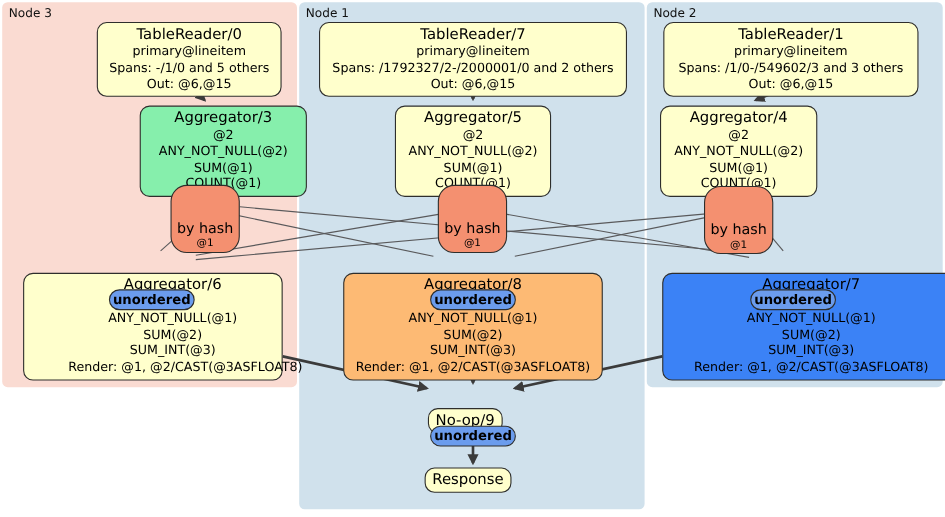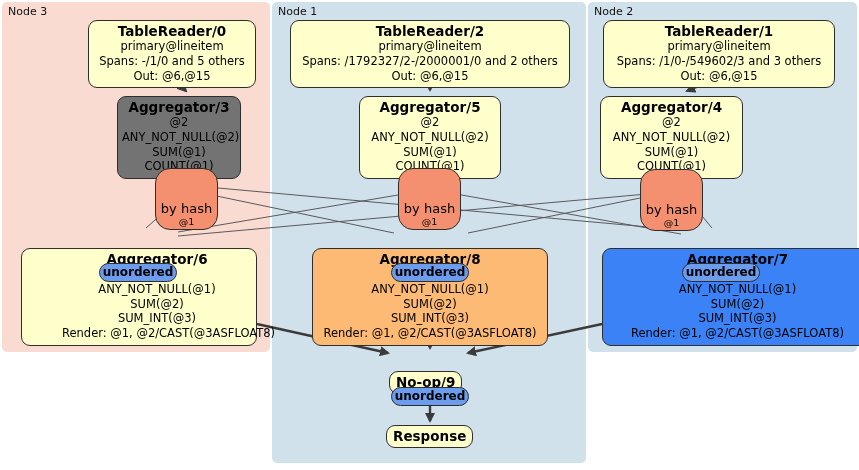--- a/index.html
+++ b/index.html
@@ -8,21 +8,21 @@
 
   .region { position:absolute; border-radius:5px; }
   .region-label { position:absolute; top:3px; left:6px; font-size:11px; color:#111; white-space:nowrap; }
 
   svg.edges { position:absolute; left:0; top:0; width:859px; height:470px; z-index:1; }
   .thin  { stroke:#59595b; stroke-width:1; fill:none; }
   .thick { stroke:#3b3b3b; stroke-width:2.4; fill:none; }
 
   .proc { position:absolute; z-index:2; background:#ffffcc; border:1.5px solid #2e2e2c;
           border-radius:9px; text-align:center; padding:2px 4px 4px; box-sizing:border-box; }
-  .proc-title { font-weight:bold; font-size:13.5px; line-height:16px; white-space:nowrap; }
+  .proc-title { font-weight:normal; font-size:13.5px; line-height:16px; white-space:nowrap; }
   .proc-row   { font-size:11.5px; line-height:14.8px; white-space:nowrap; }
 
   .router { position:absolute; z-index:3; width:63px; background:#f49070; border:1.5px solid #2e2e2c;
             border-radius:15px; text-align:center; padding:1px 0 2px; box-sizing:border-box; }
   .router-label  { font-weight:normal; font-size:13px; line-height:14px;margin-top:32px; }
   .router-detail { font-size:9.5px; line-height:11px; }
 
   .stream { position:absolute; z-index:3; width:78px; height:19px; background:#6b9ced;
             border:1.5px solid #2e2e2c; border-radius:11px; text-align:center;
             font-weight:bold; font-size:12px; line-height:17px; box-sizing:border-box;margin-top:35px; }
@@ -72,21 +72,21 @@
     <line class="thick" marker-end="url(#arrow)" x1="430" y1="395" x2="430" y2="421"></line>
   </svg>
 
   <div class="proc" style="left: 88px; top: 20px; width: 168px; background: rgb(255, 255, 204);">
     <div class="proc-title">TableReader/0</div>
     <div class="proc-row">primary@lineitem</div>
     <div class="proc-row">Spans: -/1/0 and 5 others</div>
     <div class="proc-row">Out: @6,@15</div>
   </div>
 
-  <div class="proc" style="left: 117px; top: 96px; width: 124px; background: #737373;">
+  <div class="proc" style="left: 127px; top: 96px; width: 152px; background: #86efac;">
     <div class="proc-title">Aggregator/3</div>
     <div class="proc-row">@2</div>
     <div class="proc-row">ANY_NOT_NULL(@2)</div>
     <div class="proc-row">SUM(@1)</div>
     <div class="proc-row">COUNT(@1)</div>
   </div>
 
   <div class="router" style="left: 155px; top: 168px; background: rgb(244, 144, 112);">
     <div class="router-label">by hash</div>
     <div class="router-detail">@1</div>
@@ -99,21 +99,21 @@
   <div class="proc" style="left: 21px; top: 248px; width: 236px; background: rgb(255, 255, 204); padding-left: 40px;">
     <div class="proc-title">Aggregator/6</div>
     <div class="proc-row">@1</div>
     <div class="proc-row">ANY_NOT_NULL(@1)</div>
     <div class="proc-row">SUM(@2)</div>
     <div class="proc-row">SUM_INT(@3)</div>
     <div class="proc-row">Render: @1, @2/CAST(@3ASFLOAT8)</div>
   </div>
 
   <div class="proc" style="left: 290px; top: 20px; width: 280px; background: rgb(255, 255, 204);">
-    <div class="proc-title">TableReader/2</div>
+    <div class="proc-title">TableReader/7</div>
     <div class="proc-row">primary@lineitem</div>
     <div class="proc-row">Spans: /1792327/2-/2000001/0 and 2 others</div>
     <div class="proc-row">Out: @6,@15</div>
   </div>
 
   <div class="proc" style="left: 359px; top: 96px; width: 142px; background: rgb(255, 255, 204);">
     <div class="proc-title">Aggregator/5</div>
     <div class="proc-row">@2</div>
     <div class="proc-row">ANY_NOT_NULL(@2)</div>
     <div class="proc-row">SUM(@1)</div>

